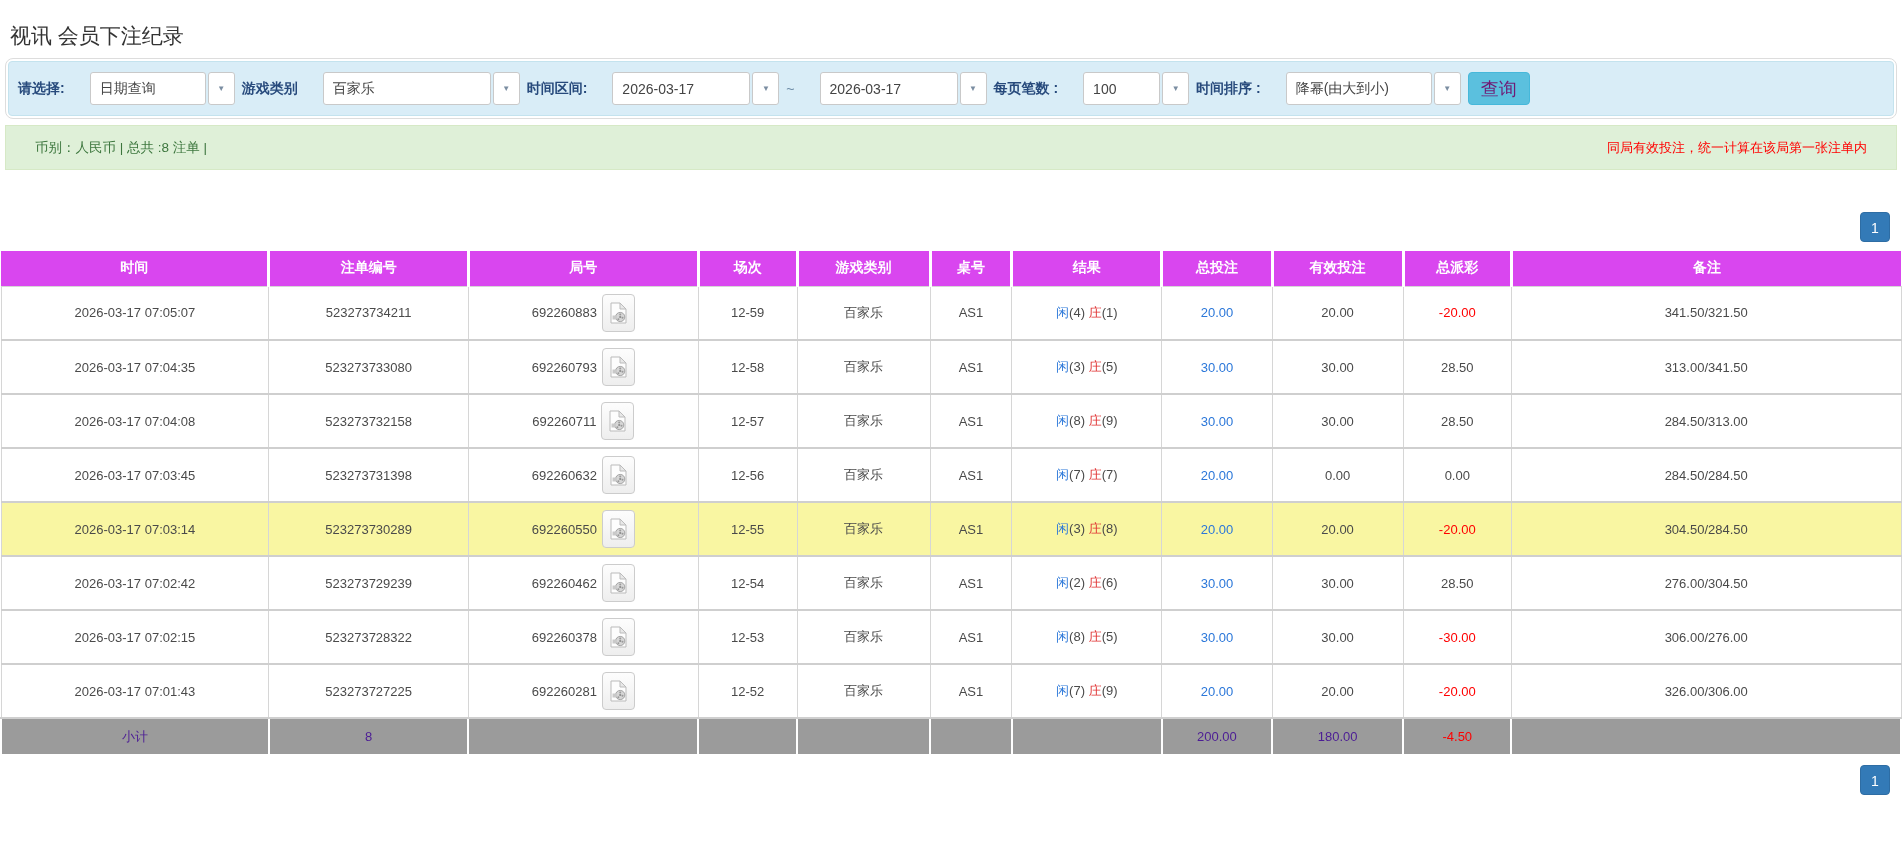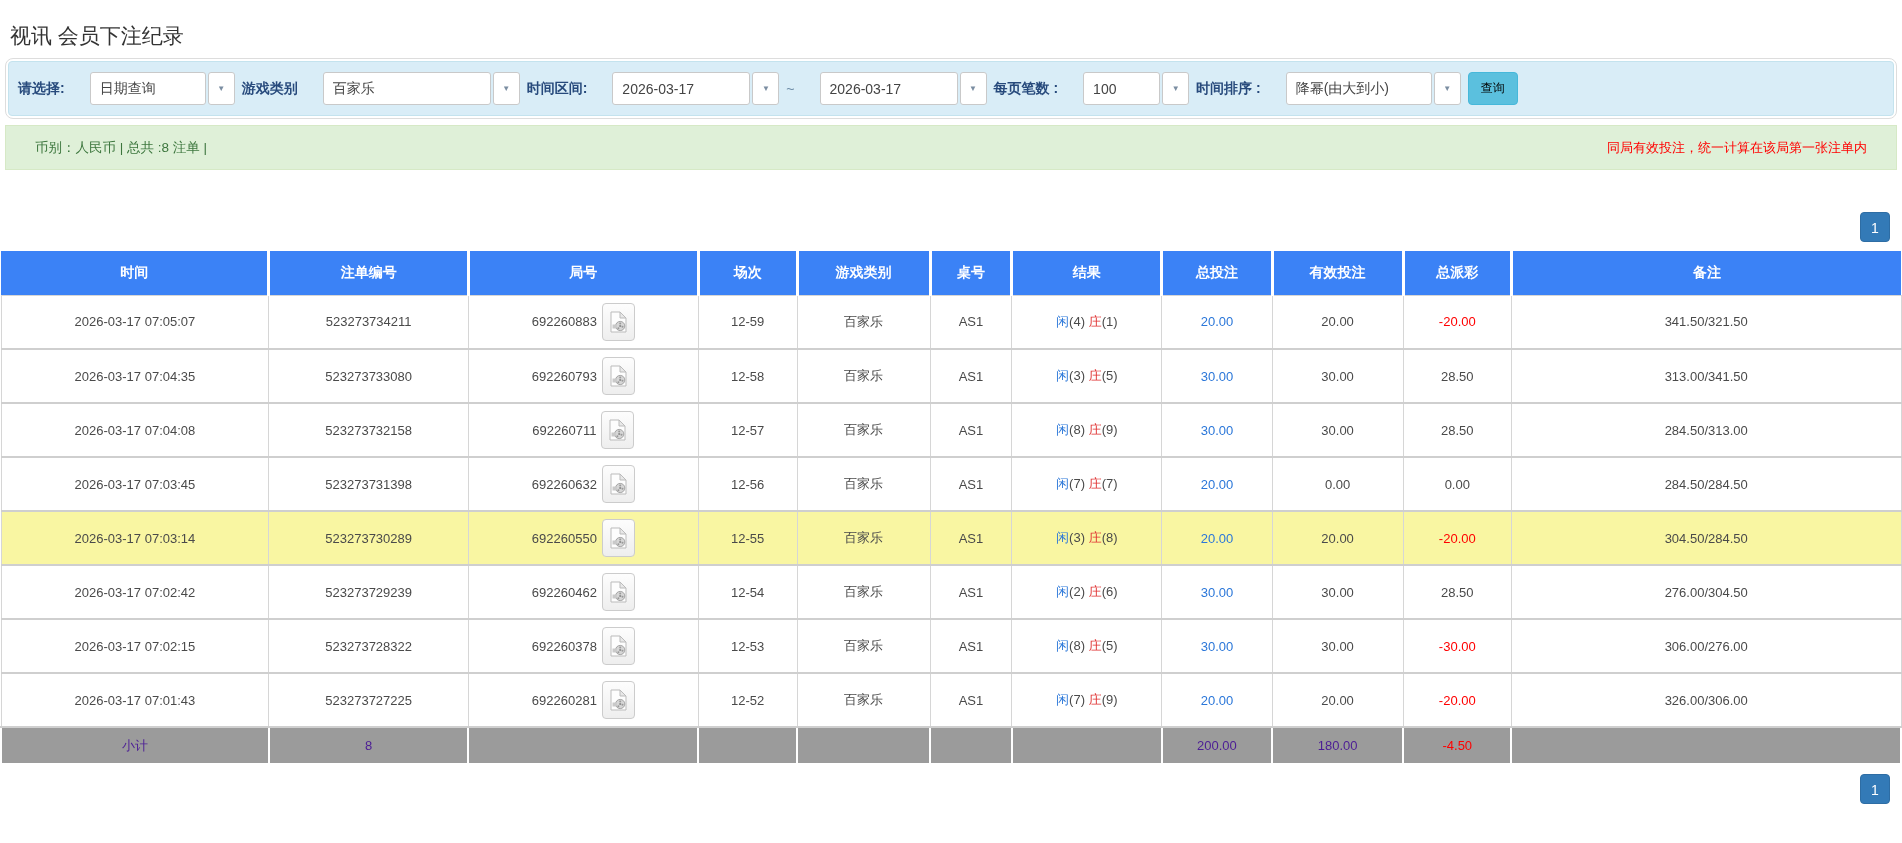--- a/index.html
+++ b/index.html
@@ -12,38 +12,38 @@
   .filter-bar { background: #d9edf7; border: 1px solid #c4e3ee; border-radius: 4px;
     display: flex; align-items: center; gap: 7px; padding: 10px 9px; }
   .f-label { color: #274a7c; font-weight: bold; font-size: 14px; white-space: nowrap; }
   .combo { display: inline-flex; align-items: stretch; gap: 2px; height: 33px; margin-left: 18px; }
   .combo-text { background: #fff; border: 1px solid #c9c9c9; border-radius: 3px;
     font-size: 14px; color: #444; padding: 0 9px; display: flex; align-items: center; }
   .combo-btn { width: 27px; background: #fff; border: 1px solid #c9c9c9; border-radius: 3px;
     display: flex; align-items: center; justify-content: center; cursor: pointer; }
   .caret { font-size: 8px; color: #7b8ea2; }
   .tilde { color: #6b8aa5; font-size: 14px; }
-  .btn-search { background: #5bc0de; border: 1px solid #46b8da; color: #000000; font-size: 12px;
+  .btn-search { background: #5bc0de; border: 1px solid #46b8da; color: #701a75; font-size: 18px;
     border-radius: 4px; height: 33px; padding: 0 12px; cursor: pointer; }
 
   .summary-bar { margin: 6px 5px 0; height: 45px; background: #dff0d8; border: 1px solid #d6e9c6;
     display: flex; align-items: center; justify-content: space-between; padding: 0 29px; }
   .summary-left { color: #3c763d; font-size: 13.5px; }
   .summary-right { color: #f00; font-size: 13px; }
 
   .pager { text-align: right; padding-right: 12px; }
   .pager-top { margin-top: 42px; margin-bottom: 9px; }
   .pager-bottom { margin-top: 9px; }
   .page-btn { display: inline-block; width: 30px; height: 30px; line-height: 30px; text-align: center;
     background: #337ab7; color: #fff; font-size: 14px; border: 1px solid #2e6da4; border-radius: 4px; cursor: pointer; }
 
   table.bets { width: 100%; border-collapse: collapse; table-layout: fixed; text-align: center;
     font-size: 13px; color: #4a4a4a; }
-  table.bets thead th { background: #3b82f6; color: #fff; font-size: 14px; font-weight: bold;
-    height: 44px; border-right: 3px solid #fff; }
+  table.bets thead th { background: #d946ef; color: #fff; font-size: 14px; font-weight: bold;
+    height: 35px; border-right: 3px solid #fff; }
   table.bets thead th:last-child { border-right: none; }
   table.bets tbody td { height: 54px; background: #fff; border: 1px solid #d6d6d6;
     border-bottom: 2px solid #cfcfcf; }
   table.bets tr.hl td { background: #f9f6a2; }
   table.bets .summary-rows td { background: #9b9b9b; color: #4c1d95; height: 37px;
     border: 2px solid #fff; font-size: 13px; }
   .blue { color: #2b77d9; }
   .red { color: #e03333; }
   a.bet-link { color: #2b77d9; text-decoration: none; cursor: pointer; }
   .neg { color: #f00 !important; margin-top: 9px; }

